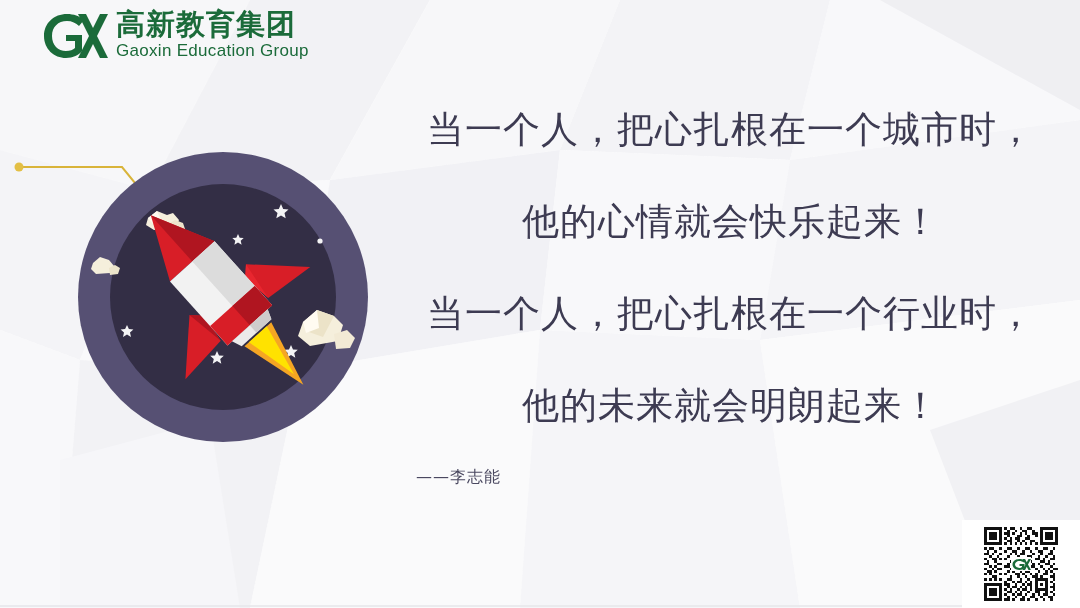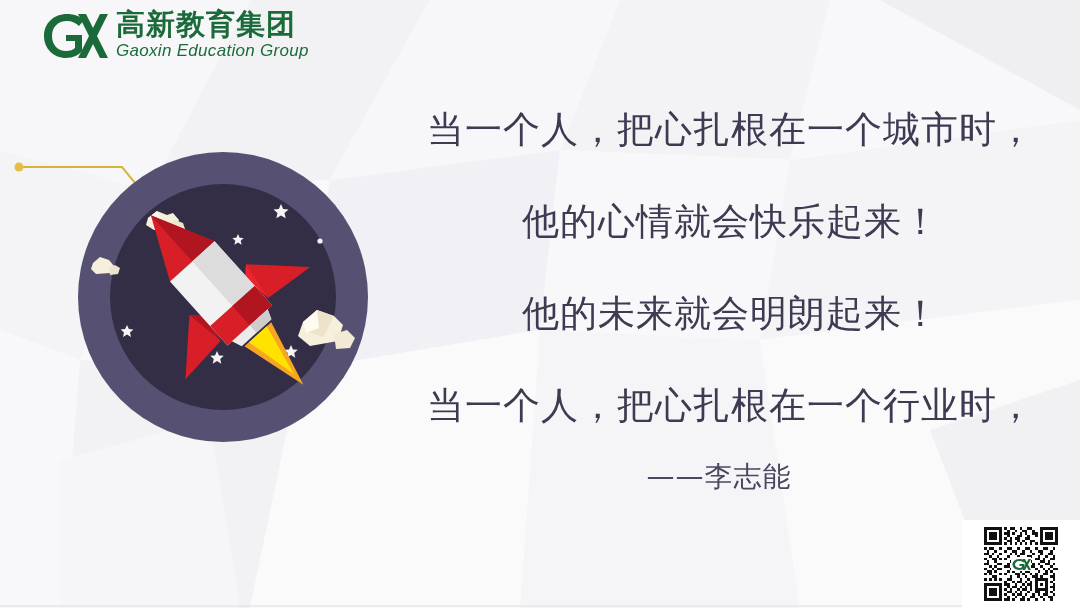--- a/index.html
+++ b/index.html
@@ -58,21 +58,20 @@
   }
   .logo-en {
     margin-top: 1px;
     font-size: 17px;
     line-height: 19px;
     font-weight: normal;
     letter-spacing: 0.3px;
     color: #1b6b3a;
     white-space: nowrap;
     font-family: "Liberation Sans", sans-serif;
-    font-style: italic;
   }
 
   
   .rocket-badge {
     position: absolute;
     left: 0px;
     top: 140px;
     width: 400px;
     height: 320px;
     z-index: 4;
@@ -94,25 +93,25 @@
     color: #3d3b52;
     letter-spacing: 1px;
     white-space: nowrap;
   }
   .attribution {
     position: absolute;
     left: 416px;
     top: 462px;
     width: 630px;
     z-index: 5;
-    text-align: center;
+    text-align: left;
     padding-right: 24px;
     box-sizing: border-box;
     font-family: "DejaVu Sans", sans-serif;
-    font-size: 28px;
+    font-size: 16px;
     line-height: 30px;
     color: #4a4860;
     letter-spacing: 1px;
   }
 
   
   .qr-wrap {
     position: absolute;
     right: 0px;
     bottom: 0px;
@@ -246,22 +245,22 @@
       <polygon points="224,196 248,196 244,206 224,206" fill="#cfcccc"></polygon>
 
       <polygon points="206,208 242,208 224,276" fill="#f5a623"></polygon>
       <polygon points="212,208 236,208 224,262" fill="#ffe200"></polygon>
     </g>
   </svg>
 
   <div class="quote-block">
     <div class="quote-line">当一个人，把心扎根在一个城市时，</div>
     <div class="quote-line">他的心情就会快乐起来！</div>
+    <div class="quote-line">当一个人，把心扎根在一个行业时，</div>
     <div class="quote-line">他的未来就会明朗起来！</div>
-    <div class="quote-line">当一个人，把心扎根在一个行业时，</div>
   </div>
   <div class="attribution">——李志能</div>
 
   <div class="qr-wrap">
     <div class="qr-code">
       <svg viewBox="0 0 29 29" shape-rendering="crispEdges" width="74" height="74">
         <rect width="29" height="29" fill="#ffffff"></rect>
         <g fill="#111111">
 
           <rect x="0" y="0" width="7" height="1"></rect>

